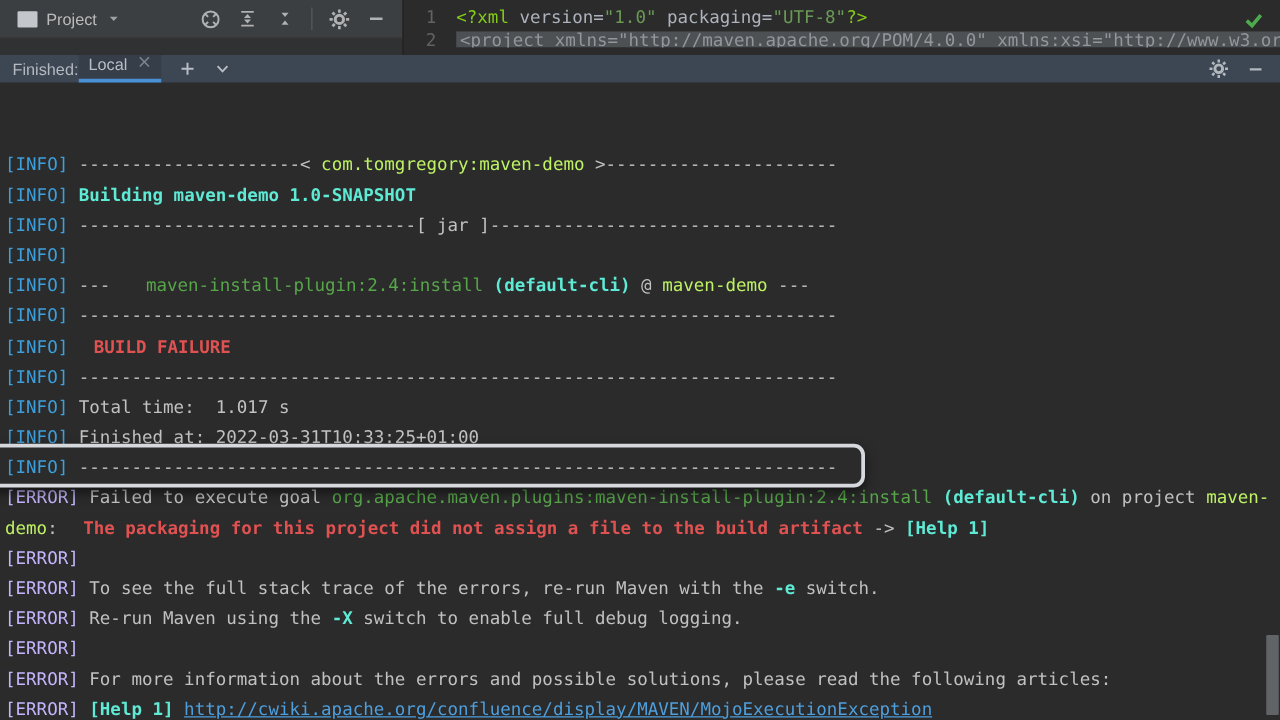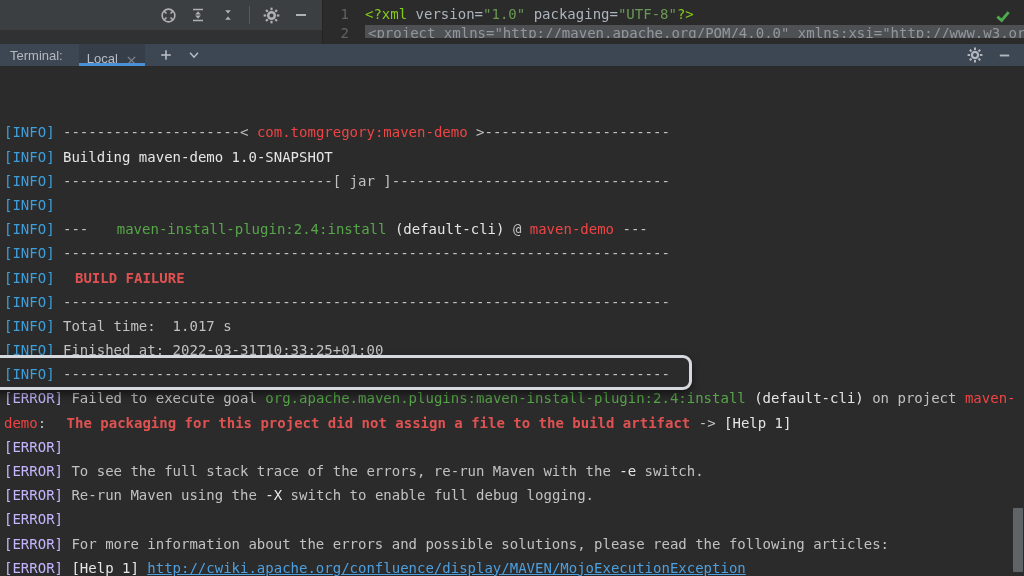--- a/index.html
+++ b/index.html
@@ -38,43 +38,43 @@
   .xval  { color:#6a9955; }
   .sel-run { background:#4d5154; color:#93979c; padding:0 3px; }
   .inspect-check { position:absolute; top:7px; right:12px; width:18px; height:18px; }
   
   .term-bar {
     height:23px; background:#3d4653; display:flex; align-items:center;
     color:#b9bec6; font-size:13px; border-bottom:1px solid #2a2a2a;
   }
   .term-label { margin-left:10px; color:#b4b9c0; }
   .term-tab {
-    margin-left:16px; height:100%; display:flex; align-items:flex-end;
+    height:100%; display:flex; align-items:flex-start;
     padding:0 8px; position:relative; background:rgba(0,0,0,0.10); cursor:pointer;
   }
   .term-tab::after {
     content:""; position:absolute; left:0; right:0; bottom:0; height:3px; background:#4a90d6;
   }
   .tab-close { margin-left:8px; display:flex; cursor:pointer; }
   .bar-icon { margin-left:14px; display:flex; align-items:center; cursor:pointer; }
   .term-bar-right { margin-left:auto; display:flex; align-items:center; gap:14px; padding-right:12px; }
   
   .terminal {
     position:relative; height:509px; background:#2b2b2b;
     font-family:"DejaVu Sans Mono", monospace; font-size:14px; line-height:24.2px;
     color:#c1c1c1; padding:5px 0 0 4px; white-space:pre; overflow:hidden;
   }
   .term-line { height:24.2px; }
   .info { color:#3d9fdb; }
   .err  { color:#c4b5fd; }
   .txt  { color:#c1c1c1; }
-  .b    { color:#e5e5e5; font-weight:normal;margin-top:12px; }
+  .b    { color:#5eead4; font-weight:bold;margin-top:12px; }
   .grn  { color:#57a64a;padding-left:20px; }
   .grnu { color:#57a64a; }
-  .cyan { color:#ef4444; }
+  .cyan { color:#bef264; }
   .redb { color:#e05252; font-weight:bold;padding-left:12px; }
   .link { color:#4e9fde; text-decoration:underline; cursor:pointer; }
   
   .annotation-box {
     position:absolute; left:-12px; top:288px; width:704px; height:35px;
     border:3px solid #d5d8dc; border-radius:9px;
     box-shadow:0 4px 9px rgba(0,0,0,0.55); pointer-events:none; z-index:5;
   }
   .scroll-thumb {
     position:absolute; right:1px; top:441px; width:10px; height:64px;
@@ -84,20 +84,31 @@
 </style>
 </head>
 <body>
 
 <div class="screen">
 
   <div class="top-row">
 
     <div class="project-col">
       <div class="project-bar">
+        <div class="proj-select">
+          <span class="proj-icon">
+            <span class="proj-icon-inner"><span class="proj-icon-strip"></span></span>
+          </span>
+          <span>Project</span>
+          <span class="proj-caret">
+            <svg width="10" height="10" viewBox="0 0 16 16">
+                <polygon points="3,5.5 13,5.5 8,11" fill="#9da2a8"></polygon>
+              </svg>
+          </span>
+        </div>
         <div class="proj-actions">
           <span class="icon-btn">
             <svg width="17" height="17" viewBox="0 0 16 16" fill="none" stroke="#afb1b3" stroke-width="1.5">
               <circle cx="8" cy="8" r="6"></circle>
               <line x1="3.6" y1="3.6" x2="6.1" y2="6.1"></line>
                 <line x1="12.4" y1="3.6" x2="9.9" y2="6.1"></line>
               <line x1="3.6" y1="12.4" x2="6.1" y2="9.9"></line>
                 <line x1="12.4" y1="12.4" x2="9.9" y2="9.9"></line>
             </svg>
           </span>
@@ -149,21 +160,21 @@
       </div>
       <span class="inspect-check">
         <svg width="18" height="18" viewBox="0 0 16 16">
             <polyline points="3,8.5 6.8,12 13,4.5" fill="none" stroke="#4dab4d" stroke-width="2.6"></polyline>
           </svg>
       </span>
     </div>
   </div>
 
   <div class="term-bar">
-    <span class="term-label">Terminal:</span>
+    <span class="term-label">Finished:</span>
     <span class="term-tab">
       <span>Local</span>
       <span class="tab-close">
         <svg width="11" height="11" viewBox="0 0 12 12">
             <g stroke="#80858d" stroke-width="1.4">
               <line x1="2" y1="2" x2="10" y2="10"></line>
               <line x1="10" y1="2" x2="2" y2="10"></line>
             </g>
           </svg>
       </span>

